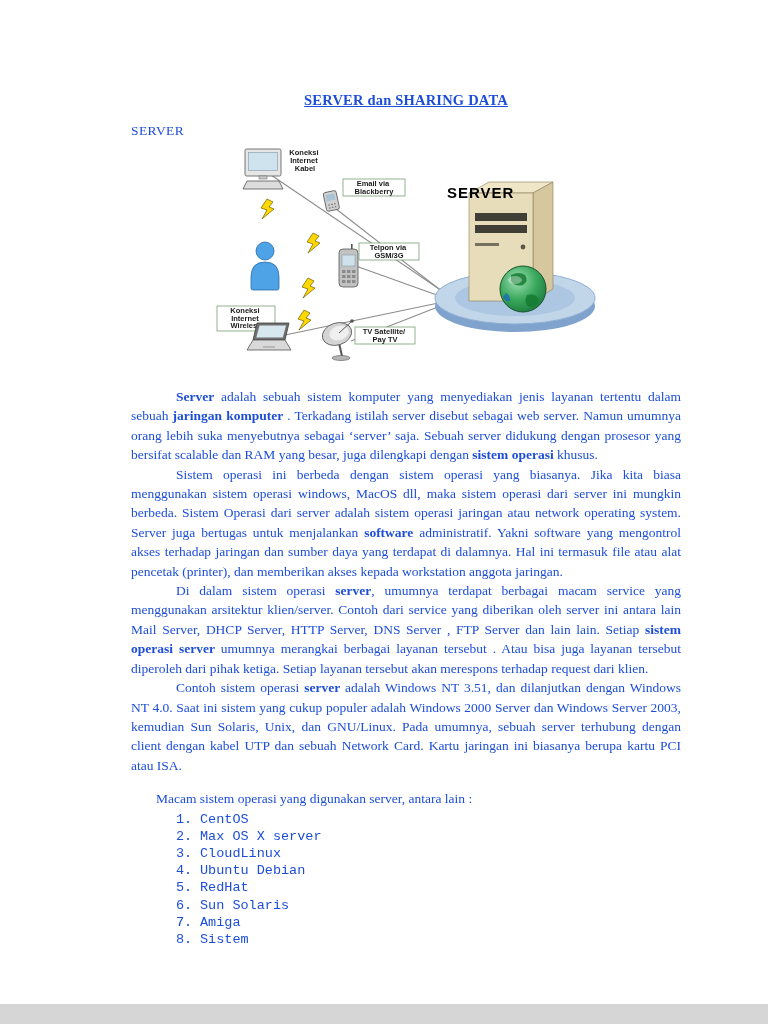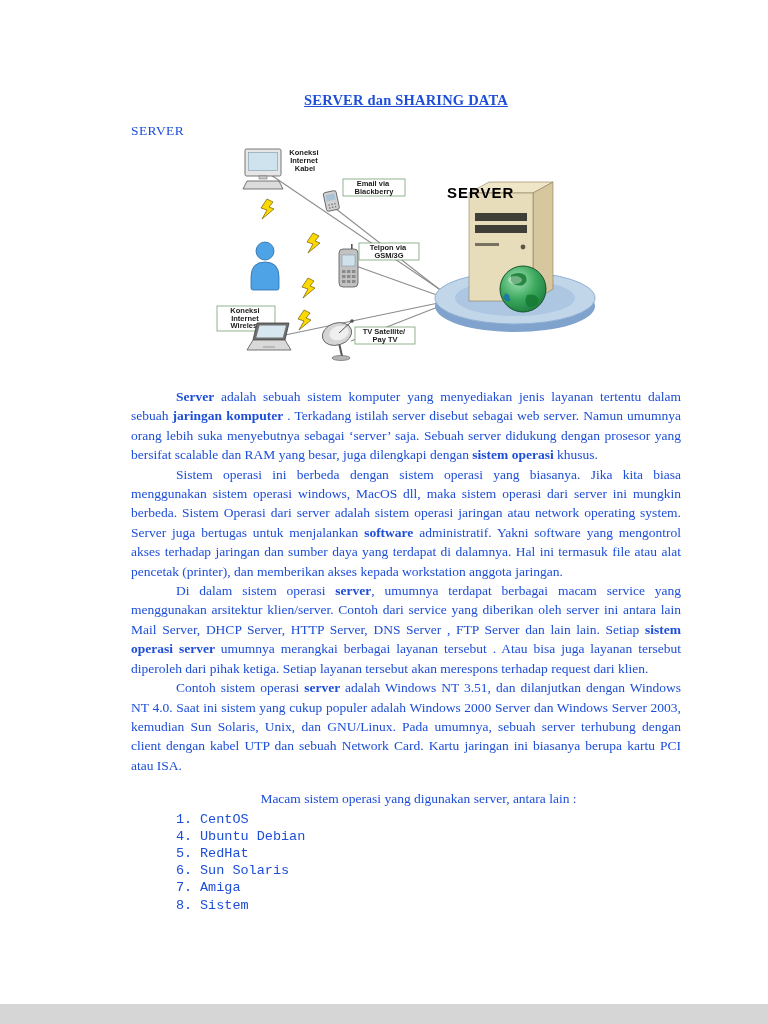--- a/index.html
+++ b/index.html
@@ -38,21 +38,21 @@
   .server-title { font-family:"Liberation Sans", sans-serif; font-size:15px; font-weight:bold; fill:#000; letter-spacing:1px; }
   .conn { stroke:#8c8c8c; stroke-width:1.1; fill:none; }
   .bolt { fill:#ffd800; stroke:#6b5b00; stroke-width:0.7; }
   .bodytext {
     margin:4px 103px 0 103px;
     font-size:13.5px;
     line-height:19.4px;
     text-align:justify;
   }
   .para { margin:0; text-indent:45px; }
-  .list-intro { margin:14px 0 0 0; text-indent:25px; text-align:center; }
+  .list-intro { margin:14px 0 0 0; text-indent:25px; text-align:left; }
   .olist { margin-top:2px; line-height:17.2px; text-align:left;font-family:Liberation Mono, monospace; }
   .olist .li { padding-left:45px; }
   .olist .num { display:inline-block; width:24px; }
   .bottom-strip { position:absolute; left:0; bottom:0; width:768px; height:20px; background:#d6d6d6; }
 </style>
 </head>
 <body>
 
 <div class="page">
 
@@ -205,20 +205,22 @@
   <div class="bodytext">
     <p class="para"><b>Server</b><span> adalah sebuah sistem komputer yang menyediakan jenis layanan tertentu dalam sebuah </span><b>jaringan komputer</b><span> . Terkadang istilah server disebut sebagai web server. Namun umumnya orang lebih suka menyebutnya sebagai ‘server’ saja. Sebuah server didukung dengan prosesor yang bersifat scalable dan RAM yang besar, juga dilengkapi dengan </span><b>sistem operasi</b><span> khusus.</span></p>
     <p class="para"><span>Sistem operasi ini berbeda dengan sistem operasi yang biasanya. Jika kita biasa menggunakan sistem operasi windows, MacOS dll, maka sistem operasi dari server ini mungkin berbeda. Sistem Operasi dari server adalah sistem operasi jaringan atau network operating system. Server juga bertugas untuk menjalankan </span><b>software</b><span> administratif. Yakni software yang mengontrol akses terhadap jaringan dan sumber daya yang terdapat di dalamnya. Hal ini termasuk file atau alat pencetak (printer), dan memberikan akses kepada workstation anggota jaringan.</span></p>
     <p class="para"><span>Di dalam sistem operasi </span><b>server</b><span>, umumnya terdapat berbagai macam service yang menggunakan arsitektur klien/server. Contoh dari service yang diberikan oleh server ini antara lain Mail Server, DHCP Server, HTTP Server, DNS Server , FTP Server dan lain lain. Setiap </span><b>sistem operasi server</b><span> umumnya merangkai berbagai layanan tersebut . Atau bisa juga layanan tersebut diperoleh dari pihak ketiga. Setiap layanan tersebut akan merespons terhadap request dari klien.</span></p>
     <p class="para"><span>Contoh sistem operasi </span><b>server</b><span> adalah Windows NT 3.51, dan dilanjutkan dengan Windows NT 4.0. Saat ini sistem yang cukup populer adalah Windows 2000 Server dan Windows Server 2003, kemudian Sun Solaris, Unix, dan GNU/Linux. Pada umumnya, sebuah server terhubung dengan client dengan kabel UTP dan sebuah Network Card. Kartu jaringan ini biasanya berupa kartu PCI atau ISA.</span></p>
 
     <p class="list-intro">Macam sistem operasi yang digunakan server, antara lain :</p>
 
     <div class="olist">
       <div class="li"><span class="num">1.</span><span>CentOS</span></div>
+      <div class="li"><span class="num">2.</span><span>Max OS X server</span></div>
+      <div class="li"><span class="num">3.</span><span>CloudLinux</span></div>
       <div class="li"><span class="num">4.</span><span>Ubuntu Debian</span></div>
       <div class="li"><span class="num">5.</span><span>RedHat</span></div>
       <div class="li"><span class="num">6.</span><span>Sun Solaris</span></div>
       <div class="li"><span class="num">7.</span><span>Amiga</span></div>
       <div class="li"><span class="num">8.</span><span>Sistem</span></div>
     </div>
   </div>
 
   <div class="bottom-strip"></div>
 </div>

